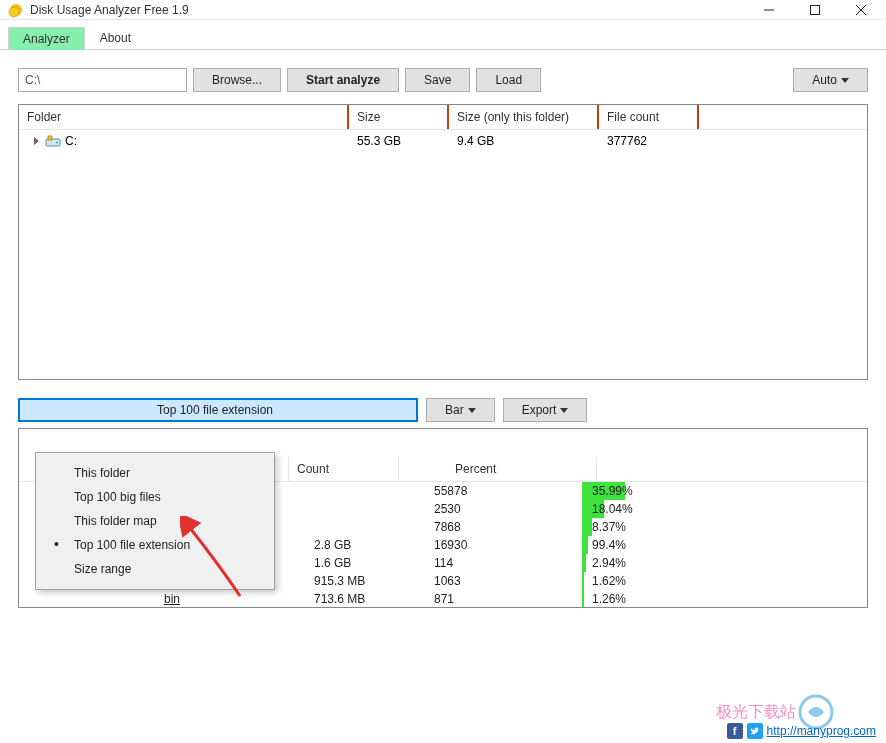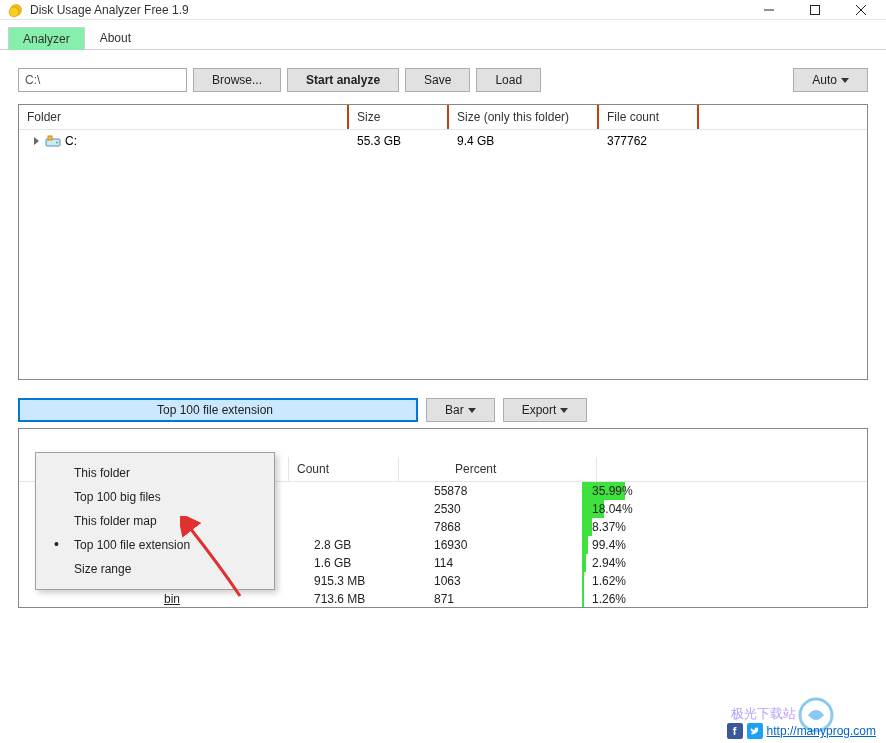--- a/index.html
+++ b/index.html
@@ -68,21 +68,21 @@
     .percent-text { position: relative; z-index: 1; }
     
     .red-arrow { position: absolute; top: 516px; left: 180px; z-index: 200; pointer-events: none; }
     
     .footer { position: absolute; bottom: 4px; right: 10px; display: flex; align-items: center; gap: 4px; }
     .footer .fb-icon { width: 16px; height: 16px; background: #3b5998; border-radius: 2px; display: flex; align-items: center; justify-content: center; color: #fff; font-weight: bold; font-size: 11px; }
     .footer .tw-icon { width: 16px; height: 16px; background: #1da1f2; border-radius: 2px; display: flex; align-items: center; justify-content: center; }
     .footer .link { color: #0066cc; text-decoration: underline; cursor: pointer; }
     
     .watermark { position: absolute; bottom: 20px; right: 90px; opacity: 0.6; pointer-events: none; }
-    .watermark-text { color: #8b5cf6; font-size: 13px; }
+    .watermark-text { color: #ec4899; font-size: 16px; }
   </style>
 </head>
 <body>
 
 <div class="titlebar">
   <span class="app-icon">
     <svg width="16" height="16" viewBox="0 0 16 16">
         <circle cx="8" cy="8" r="6" fill="#f5b820"></circle>
         <circle cx="6" cy="10" r="5" fill="#f5d020" stroke="#c08000" stroke-width="0.5"></circle>
       </svg>

